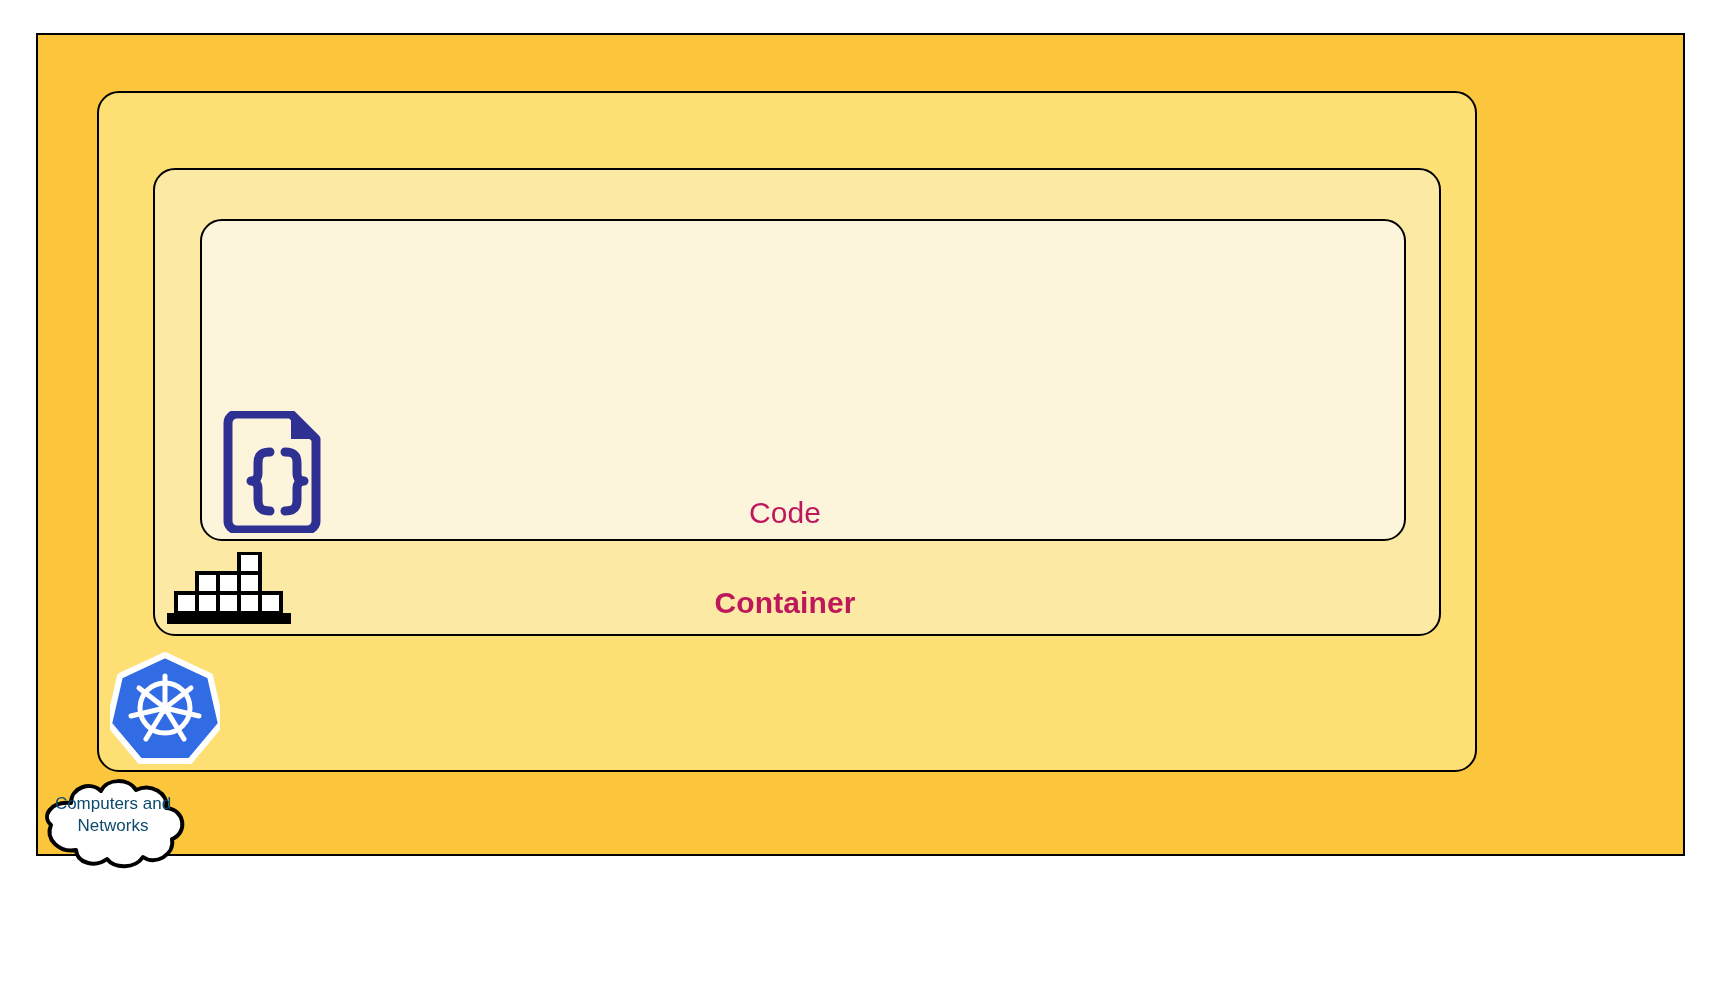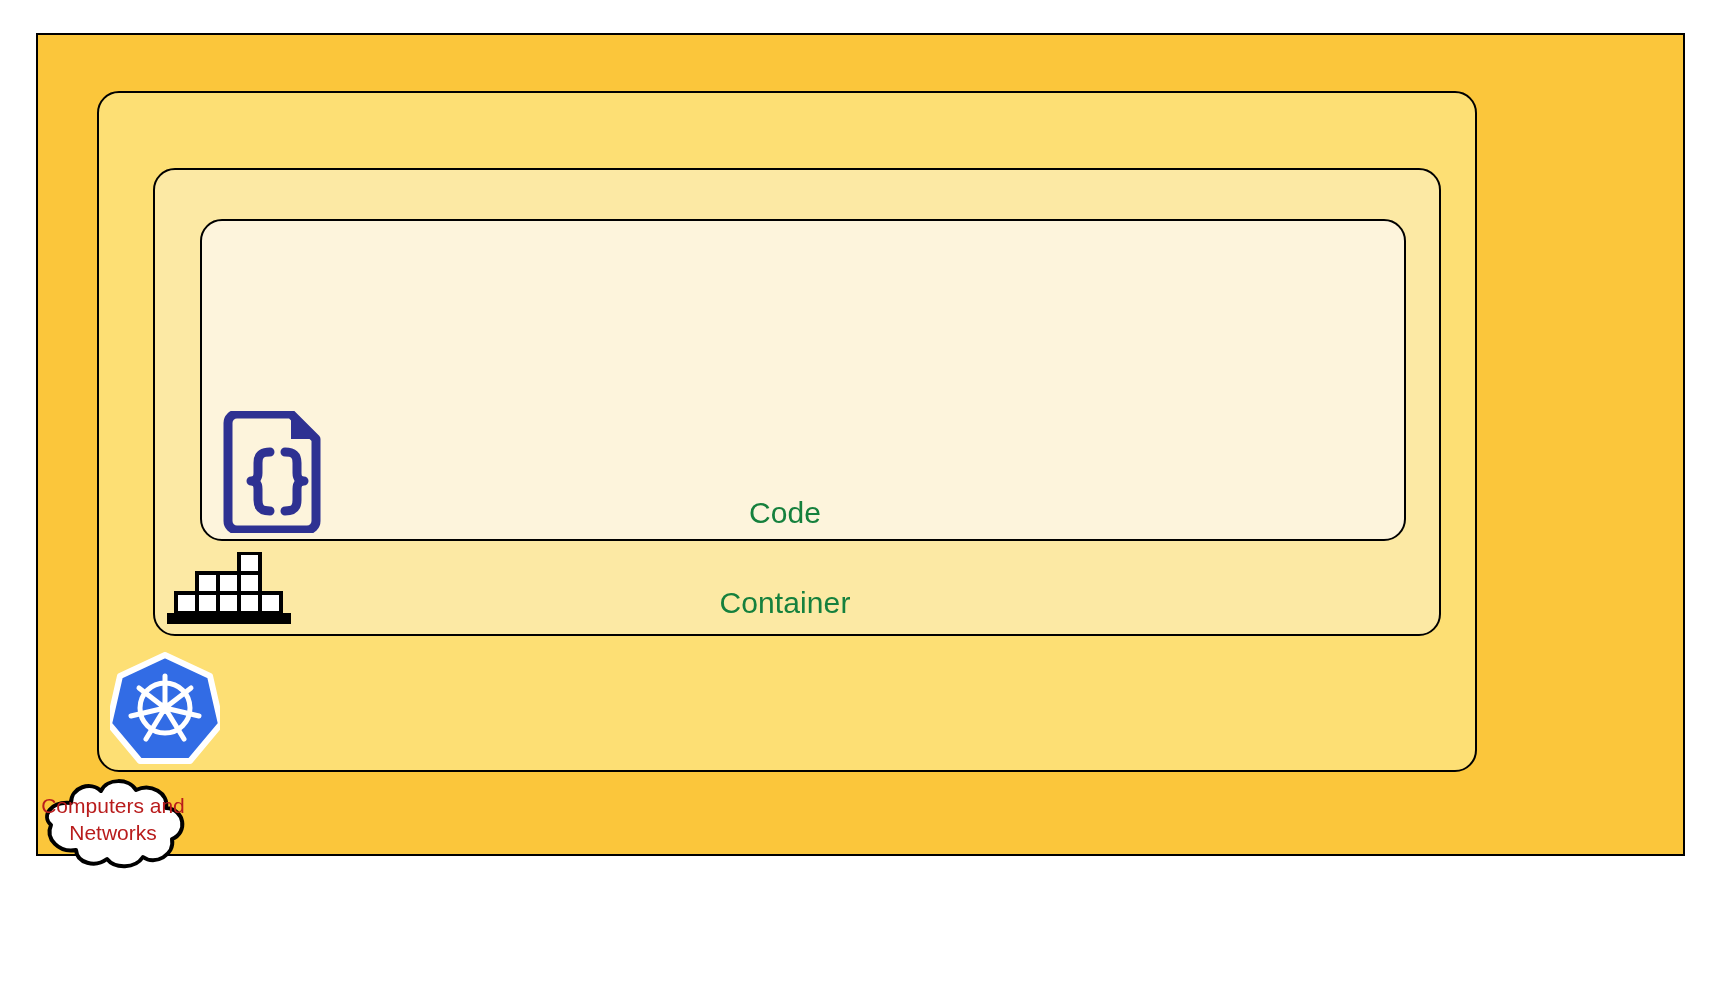--- a/index.html
+++ b/index.html
@@ -66,38 +66,39 @@
     height: 322px;
     background: #fdf4dc;
     border: 2px solid #000000;
     box-sizing: border-box;
     border-radius: 22px;
   }
 
   
   .layer-label {
     position: absolute;
-    color: #15803d;
+    color: #be185d;
     font-size: 30px;
     line-height: 1.12;
     text-align: center;
     white-space: pre-line;
     letter-spacing: 0.1px;
   }
   .label-code {
     left: 0;
     right: 0;
     top: 496px;
     width: 1570px;
   }
   .label-container {
     left: 0;
     right: 0;
     top: 586px;
     width: 1570px;
+    font-weight: bold;
   }
   .label-cluster {
     left: 0;
     right: 0;
     top: 726px;
     width: 1570px;
   }
   .label-datacenter {
     left: 0;
     right: 0;
@@ -135,23 +136,23 @@
     top: 775px;
     width: 160px;
     height: 94px;
   }
   .cloud-text {
     position: absolute;
     left: 33px;
     top: 793px;
     width: 160px;
     text-align: center;
-    font-size: 21px;
+    font-size: 17px;
     line-height: 1.28;
-    color: #b91c1c;
+    color: #0c4a6e;
     white-space: pre-line;
     pointer-events: none;
   }
 </style>
 </head>
 <body>
 
 <div id="canvas">
 
   <div class="layer-datacenter"></div>

